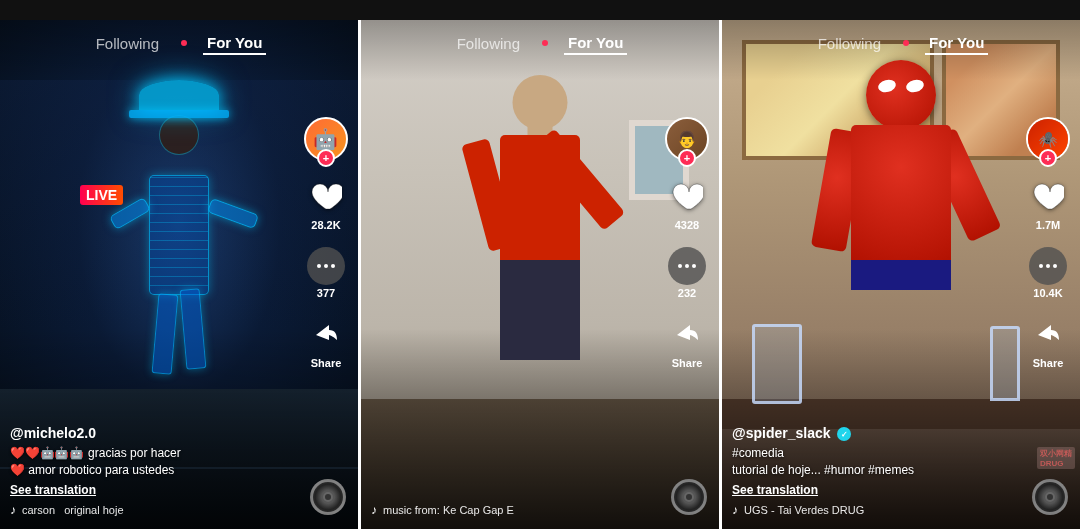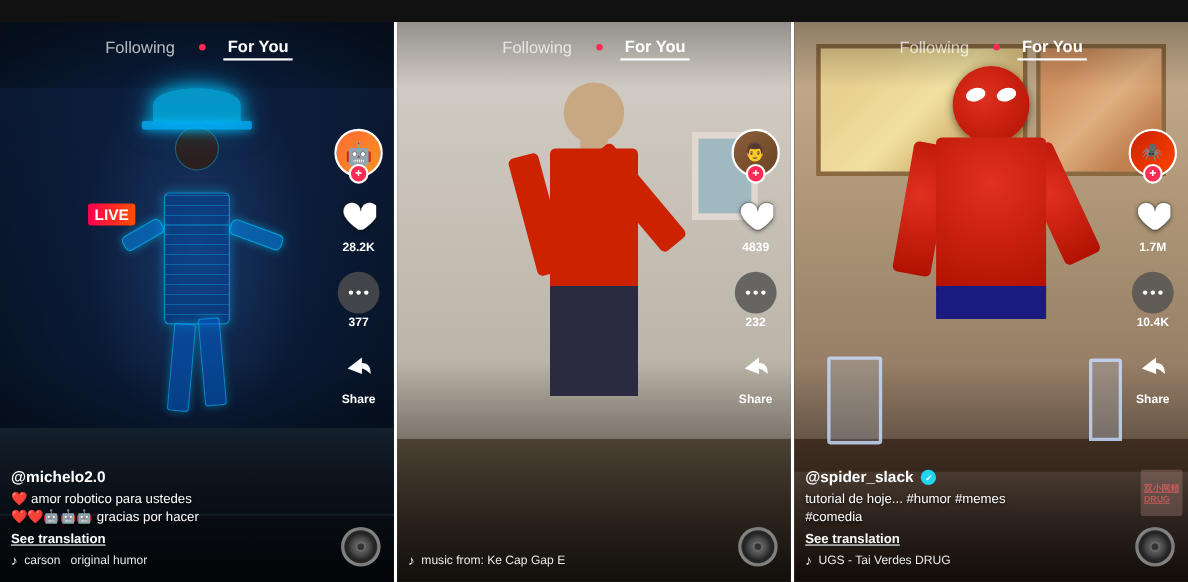--- a/index.html
+++ b/index.html
@@ -578,23 +578,22 @@
     
     .drug-watermark {
       position: absolute;
       bottom: 60px;
       right: 5px;
       font-size: 8px;
       color: rgba(255,100,100,0.6);
       font-weight: bold;
       z-index: 10;
       background: rgba(255,200,200,0.2);
-      padding: 11px 3px;
+      padding: 1px 3px;
       border-radius: 2px;
-      text-decoration: underline;
     }
 
     .panel-3-avatar-face {
       background: linear-gradient(135deg, #cc2200 0%, #ff4400 100%);
     }
 
     
     .bottom-disc {
       position: absolute;
       bottom: 14px;
@@ -696,29 +695,29 @@
           <path d="M5 15 L18 5 L18 10 C24 10 26 14 26 20 C22 16 18 15 18 15 L18 20 Z" fill="white"></path>
         </svg>
       </div>
       <span class="action-count">Share</span>
     </div>
   </div>
 
   <div class="bottom-info">
     <div class="username">@michelo2.0</div>
     <div class="caption">
+      <div>❤️❤️🤖🤖🤖 gracias por hacer</div>
       <div>❤️ amor robotico para ustedes</div>
-      <div>❤️❤️🤖🤖🤖 gracias por hacer</div>
     </div>
     <div class="see-translation">See translation</div>
     <div class="sound-row">
       <span class="music-note">♪</span>
       <span class="sound-text">
         <span>carson</span> &nbsp;
-        <span>original humor</span>
+        <span>original hoje</span>
       </span>
     </div>
   </div>
 
   <div class="bottom-disc">
     <div class="disc-center"></div>
   </div>
 </div>
 
 <div class="video-panel">
@@ -751,21 +750,21 @@
         <div class="avatar-face" style="font-size:16px;">👨</div>
       </div>
       <div class="avatar-add">+</div>
     </div>
     <div class="action-btn">
       <div class="action-icon">
         <svg width="32" height="32" viewBox="0 0 32 32" class="heart-svg">
           <path d="M16 28s-14-8.5-14-17a8 8 0 0116 0 8 8 0 0116 0c0 8.5-14 17-14 17z" fill="white" stroke="rgba(0,0,0,0.3)" stroke-width="1"></path>
         </svg>
       </div>
-      <span class="action-count">4839</span>
+      <span class="action-count">4328</span>
     </div>
     <div class="action-btn">
       <div class="dots-circle">
         <div class="dot-sm"></div>
         <div class="dot-sm"></div>
         <div class="dot-sm"></div>
       </div>
       <span class="action-count">232</span>
     </div>
     <div class="action-btn">
@@ -858,22 +857,22 @@
       <span class="action-count">Share</span>
     </div>
   </div>
 
   <div class="bottom-info">
     <div class="username">
       <span>@spider_slack</span>
       <span class="check-badge">✓</span>
     </div>
     <div class="caption">
+      <div>#comedia</div>
       <div>tutorial de hoje... #humor #memes</div>
-      <div>#comedia</div>
     </div>
     <div class="see-translation">See translation</div>
     <div class="sound-row">
       <span class="music-note">♪</span>
       <span class="sound-text">UGS - Tai Verdes  DRUG</span>
     </div>
   </div>
 
   <div class="drug-watermark">双小网精<br>DRUG</div>
 

